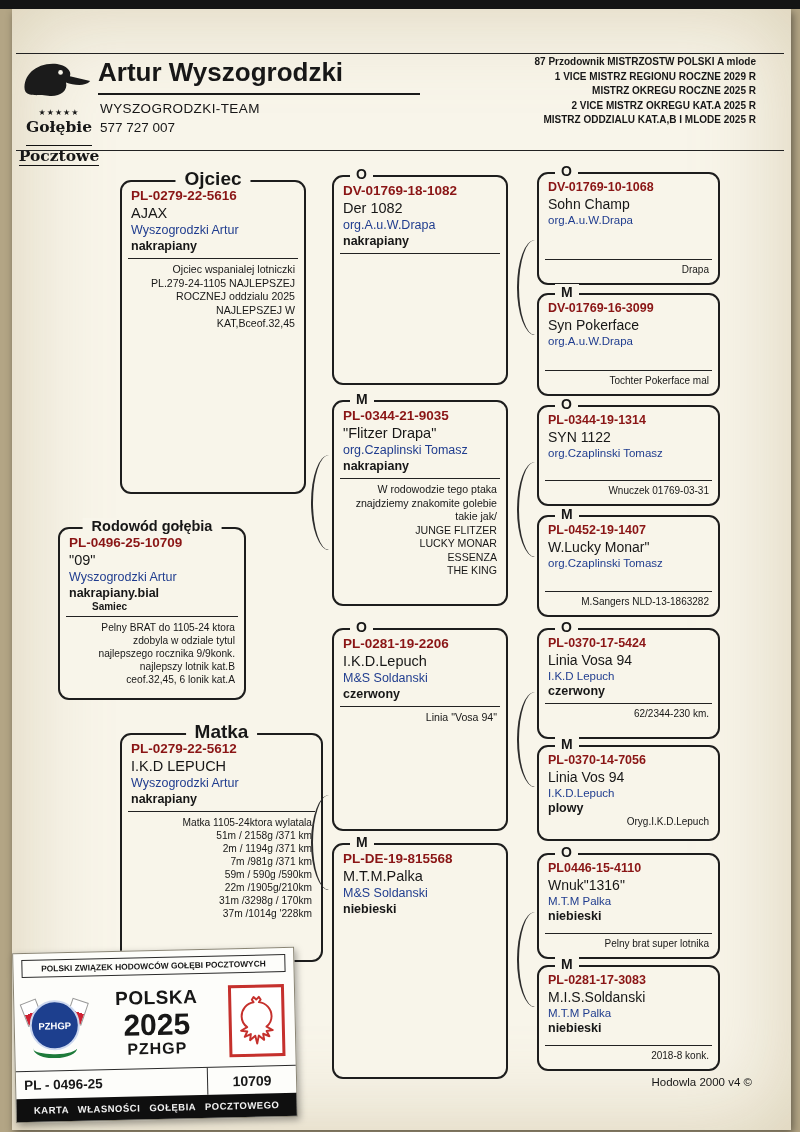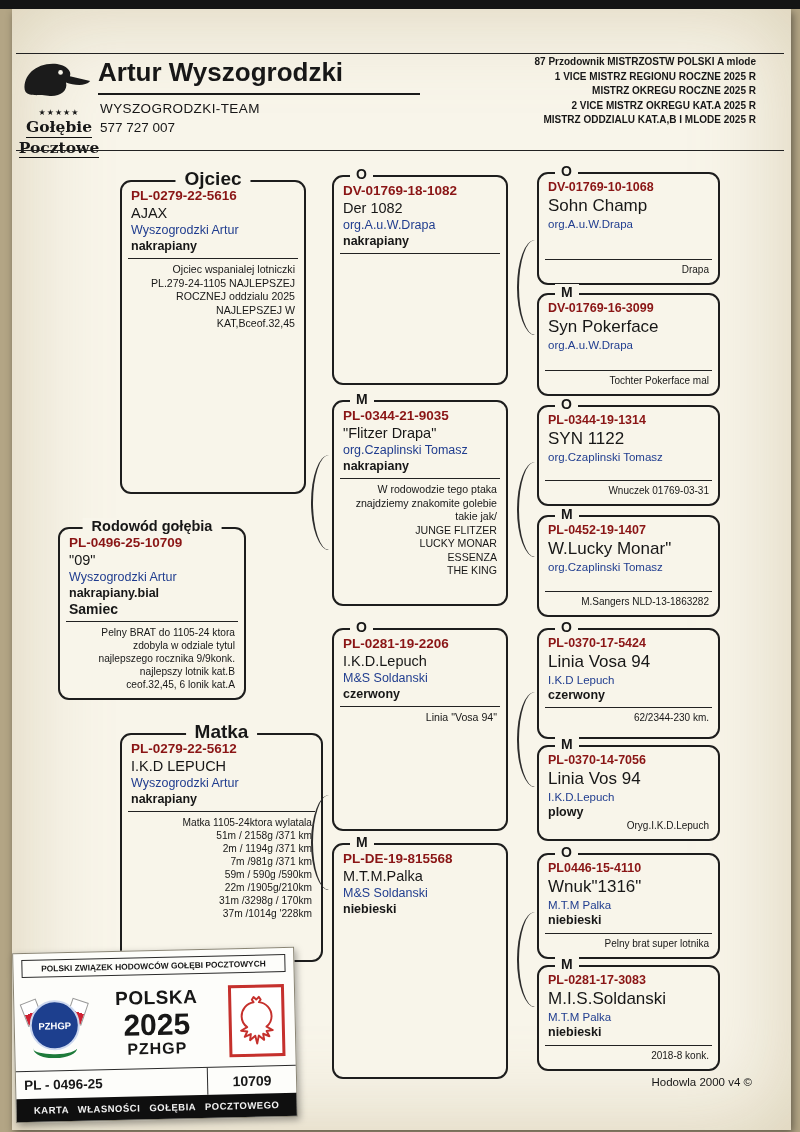--- a/index.html
+++ b/index.html
@@ -7,45 +7,45 @@
   .page{position:relative;width:800px;height:1132px;background:#b3a585;overflow:hidden;
         font-family:"Liberation Sans",sans-serif;color:var(--ink);}
   .top-strip{position:absolute;top:0;left:0;right:0;height:9px;background:#141414;}
   .paper{position:absolute;left:12px;right:9px;top:9px;bottom:2px;background:var(--paper);
          box-shadow:inset 0 0 95px rgba(167,146,95,.38), 2px 3px 8px rgba(0,0,0,.45);}
   .line{position:absolute;height:0;border-top:1.6px solid #222;}
 
   
   .logo{position:absolute;left:18px;top:56px;width:82px;text-align:center;}
   .logo .stars{font-size:8px;letter-spacing:1px;margin-top:-2px;}
-  .logo .l1{font-family:"DejaVu Serif",serif;font-weight:700;font-size:15.5px;border-bottom:1.5px solid #111;display:inline-block;padding-bottom:1px;}
+  .logo .l1{font-family:"DejaVu Serif",serif;font-weight:700;font-size:15.5px;border-bottom:1.5px solid #111;display:inline-block;padding-bottom:9px;}
   .logo .l2{font-family:"DejaVu Serif",serif;font-weight:700;font-size:15.5px;border-bottom:1.5px solid #111;display:inline-block;}
   .title{position:absolute;left:98px;top:57px;font-size:26px;font-weight:700;width:322px;
          border-bottom:2.5px solid #1a1a1a;padding-bottom:5px;}
   .team{position:absolute;left:100px;top:101px;font-size:13.5px;letter-spacing:.4px;}
   .phone{position:absolute;left:100px;top:120px;font-size:13.5px;}
   .achv{position:absolute;right:44px;top:55px;text-align:right;font-size:10px;font-weight:700;line-height:14.6px;}
 
   
   .pbox{position:absolute;border:2.4px solid #1d1d1d;border-radius:11px;background:var(--paper);
         padding:6px 9px 6px;display:flex;flex-direction:column;box-sizing:border-box;}
   .legend{position:absolute;top:-14px;left:50%;transform:translateX(-50%);background:var(--paper);
           padding:0 9px;font-weight:700;font-size:19px;white-space:nowrap;text-align:center;}
   .legend.small{font-size:14.5px;top:-11px;}
   .tag{position:absolute;top:-11px;left:16px;background:var(--paper);padding:0 6px;font-weight:700;font-size:14px;}
   .ring{font-weight:700;color:var(--ring);font-size:13.5px;margin-bottom:2px;}
   .pname{font-size:14.5px;margin-bottom:2px;}
   .owner{color:var(--own);font-size:12.5px;margin-bottom:2px;}
   .colr{font-weight:700;font-size:12.5px;margin-bottom:1px;}
-  .sex{font-weight:700;font-size:14px;}
+  .sex{font-weight:700;font-size:10px;margin-left:23px;}
   .hr{border-top:1.4px solid #222;margin:4px -3px 4px;}
   .notes{font-size:10.6px;line-height:1.28;white-space:pre-wrap;text-align:right;}
   .bottom{margin-top:auto;}
   .ggp .ring{font-size:12.5px;}
-  .ggp .pname{font-size:17px;}
+  .ggp .pname{font-size:14px;}
   .ggp .owner{font-size:11.5px;}
   .ggp .notes{font-size:10px;}
   .arc{position:absolute;width:16px;border-left:2.4px solid #2c2c2c;
        border-top-left-radius:100% 50%;border-bottom-left-radius:100% 50%;}
 
   
   .card{position:absolute;left:14px;top:950px;width:282px;height:170px;background:#fdfdfa;
         border:1px solid #8a8574;box-shadow:2px 3px 7px rgba(0,0,0,.35);transform:rotate(-1.3deg);
         display:flex;flex-direction:column;box-sizing:border-box;}
   .card-fed{margin:6px 8px 3px;border:1.6px solid #2a2a2a;text-align:center;font-size:8.4px;
@@ -85,21 +85,21 @@
     </svg>
     <div class="stars">★★★★★</div>
     <div><span class="l1">Gołębie</span></div>
     <div><span class="l2">Pocztowe</span></div>
   </div>
   <div class="title">Artur Wyszogrodzki</div>
   <div class="team">WYSZOGRODZKI-TEAM</div>
   <div class="phone">577 727 007</div>
   <div class="achv">
     <div>87 Przodownik MISTRZOSTW POLSKI  A mlode</div>
-    <div>1 VICE MISTRZ REGIONU ROCZNE 2025 R</div>
+    <div>1 VICE MISTRZ REGIONU ROCZNE 2029 R</div>
     <div>MISTRZ OKREGU ROCZNE 2025 R</div>
     <div>2 VICE MISTRZ OKREGU KAT.A 2025 R</div>
     <div>MISTRZ ODDZIALU KAT.A,B I MLODE 2025 R</div>
   </div>
   <div class="line" style="left:16px;top:150px;width:768px;"></div>
 
   <div class="pbox" style="left:120px;top:180px;width:186px;height:314px;">
     <span class="legend">Ojciec</span>
     <div class="ring">PL-0279-22-5616</div>
     <div class="pname">AJAX</div>

